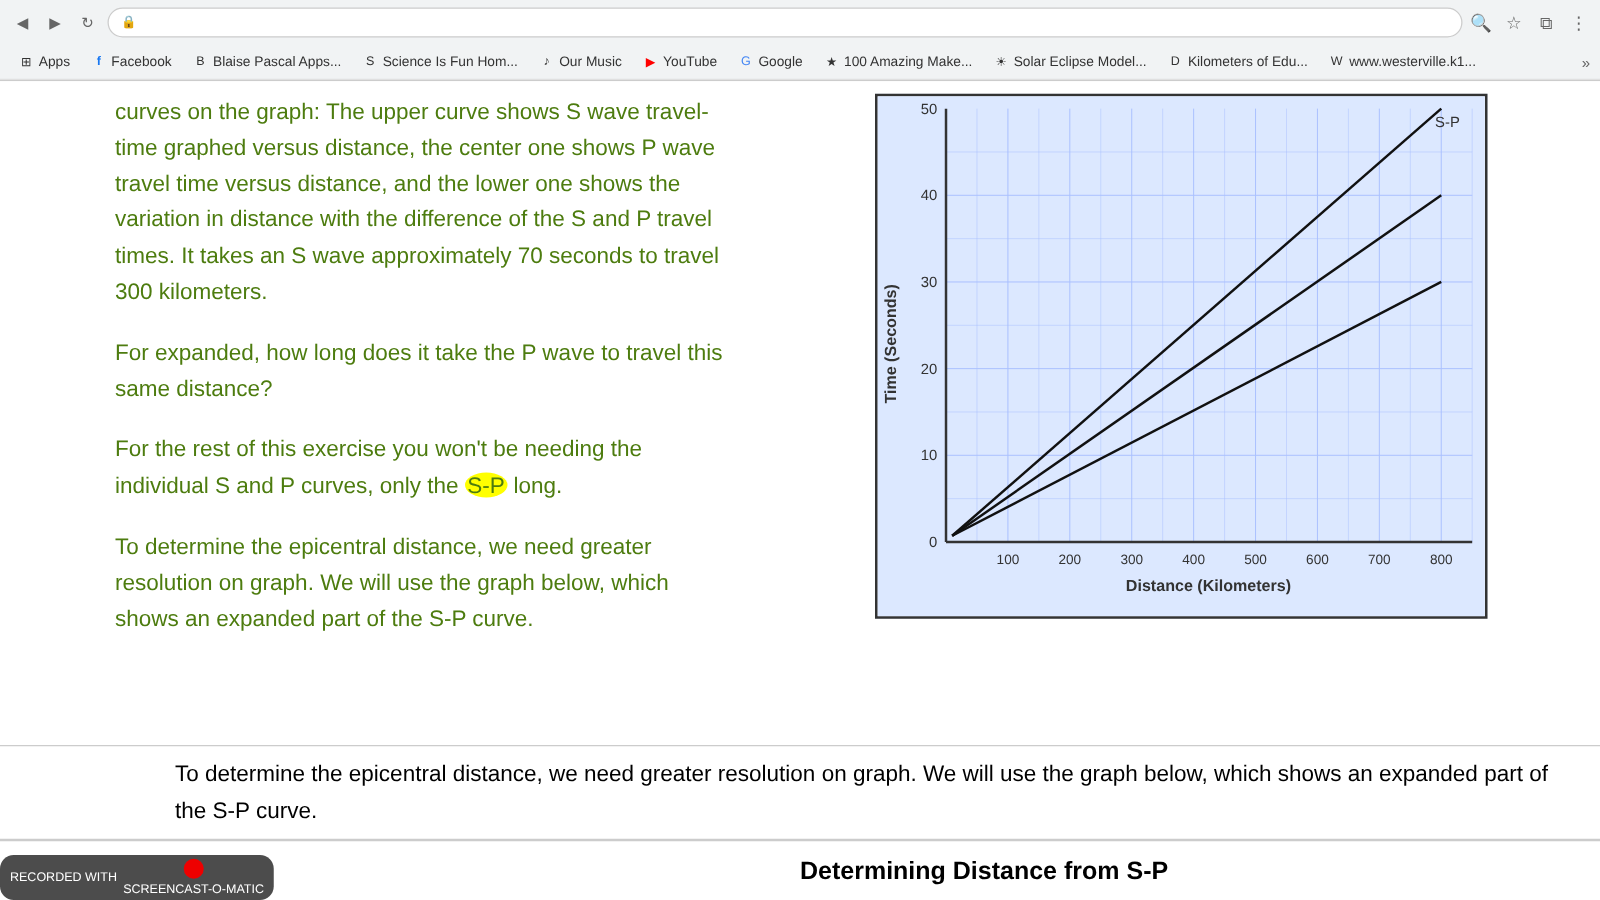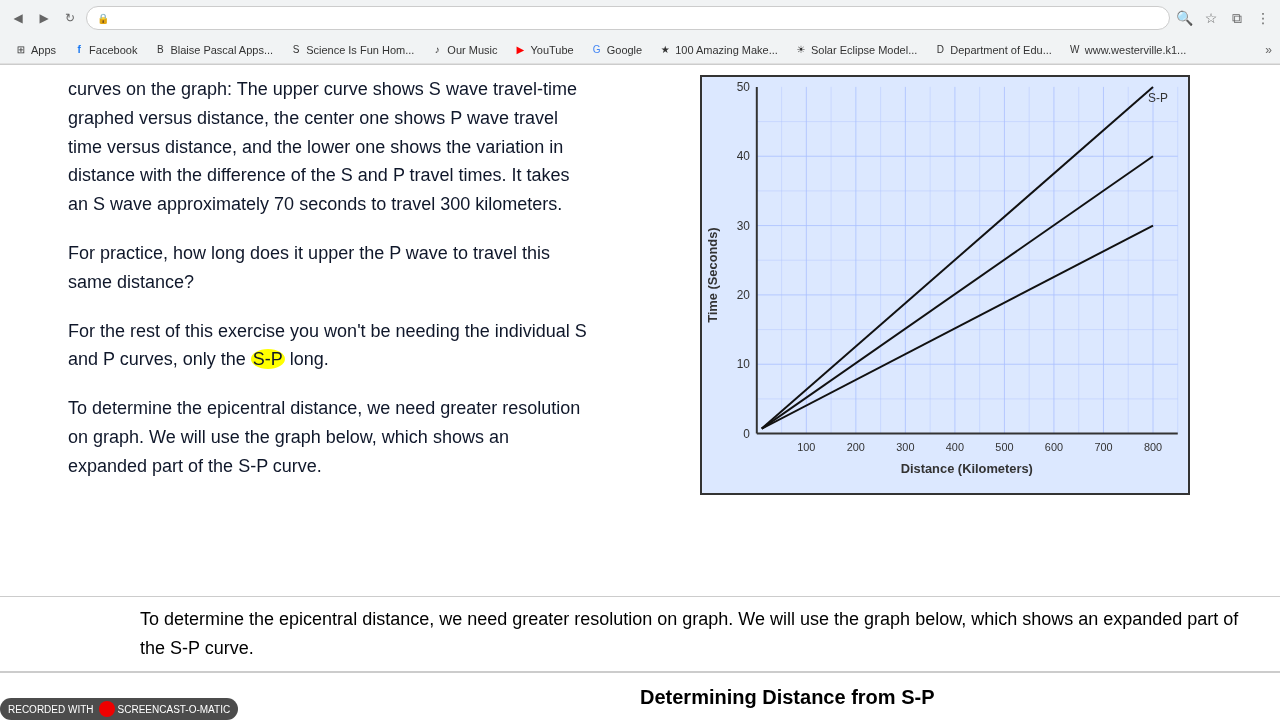--- a/index.html
+++ b/index.html
@@ -83,24 +83,24 @@
     }
 
     .main-area {
       display: flex;
       flex: 1;
       overflow: hidden;
     }
 
     .text-column {
       flex: 0 0 620px;
-      padding: 10px 30px 10px 68px;
+      padding: 10px 30px 10px 92px;
       font-size: 18px;
       line-height: 1.6;
-      color: #0f172a;
+      color: #4d7c0f;
       overflow: hidden;
     }
 
     .text-column p {
       margin-bottom: 20px;
     }
 
     .highlighted {
       background-color: #ffff00;
       border-radius: 50%;
@@ -194,36 +194,36 @@
     <div class="bookmark-item">
       <span class="bookmark-favicon">★</span>
       <span>100 Amazing Make...</span>
     </div>
     <div class="bookmark-item">
       <span class="bookmark-favicon">☀</span>
       <span>Solar Eclipse Model...</span>
     </div>
     <div class="bookmark-item">
       <span class="bookmark-favicon">D</span>
-      <span>Department of Edu...</span>
+      <span>Kilometers of Edu...</span>
     </div>
     <div class="bookmark-item">
       <span class="bookmark-favicon">W</span>
       <span>www.westerville.k1...</span>
     </div>
     <span class="more-bookmarks">»</span>
   </div>
 </div>
 
 <div class="page-content">
   <div class="main-area">
 
     <div class="text-column">
       <p>curves on the graph: The upper curve shows S wave travel-time graphed versus distance, the center one shows P wave travel time versus distance, and the lower one shows the variation in distance with the difference of the S and P travel times. It takes an S wave approximately 70 seconds to travel 300 kilometers.</p>
-      <p>For practice, how long does it upper the P wave to travel this same distance?</p>
+      <p>For expanded, how long does it take the P wave to travel this same distance?</p>
       <p>
         <span>For the rest of this exercise you won't be needing the individual S and P curves, only the </span><span class="highlighted">S-P</span><span> long.</span>
       </p>
       <p>To determine the epicentral distance, we need greater resolution on graph. We will use the graph below, which shows an expanded part of the S-P curve.</p>
     </div>
 
     <div class="graph-column">
       <div class="graph-container">
         <svg class="graph-svg" viewBox="0 0 490 420" xmlns="http://www.w3.org/2000/svg">
 
@@ -305,17 +305,17 @@
   </div>
 
   <div style="border-top: 2px solid #ccc; display:flex; height: 50px;">
     <div style="flex: 0 0 620px; padding: 8px 30px 8px 140px;"></div>
     <div style="flex:1; padding: 8px 20px; font-size: 20px; font-weight: bold; color:#000; display:flex; align-items:center;">Determining Distance from S-P</div>
   </div>
 </div>
 
 <div class="screencast-watermark">
   <span>RECORDED WITH</span>
-  <span style="display:inline-flex;align-items:center;gap:3px;">
+  <span style="display:inline-flex;align-items:center;gap:3px;flex-direction:column;">
     <span style="width:16px;height:16px;background:#e00;border-radius:50%;display:inline-block;"></span>
     <span>SCREENCAST-O-MATIC</span>
   </span>
 </div>
 
 </body></html>

